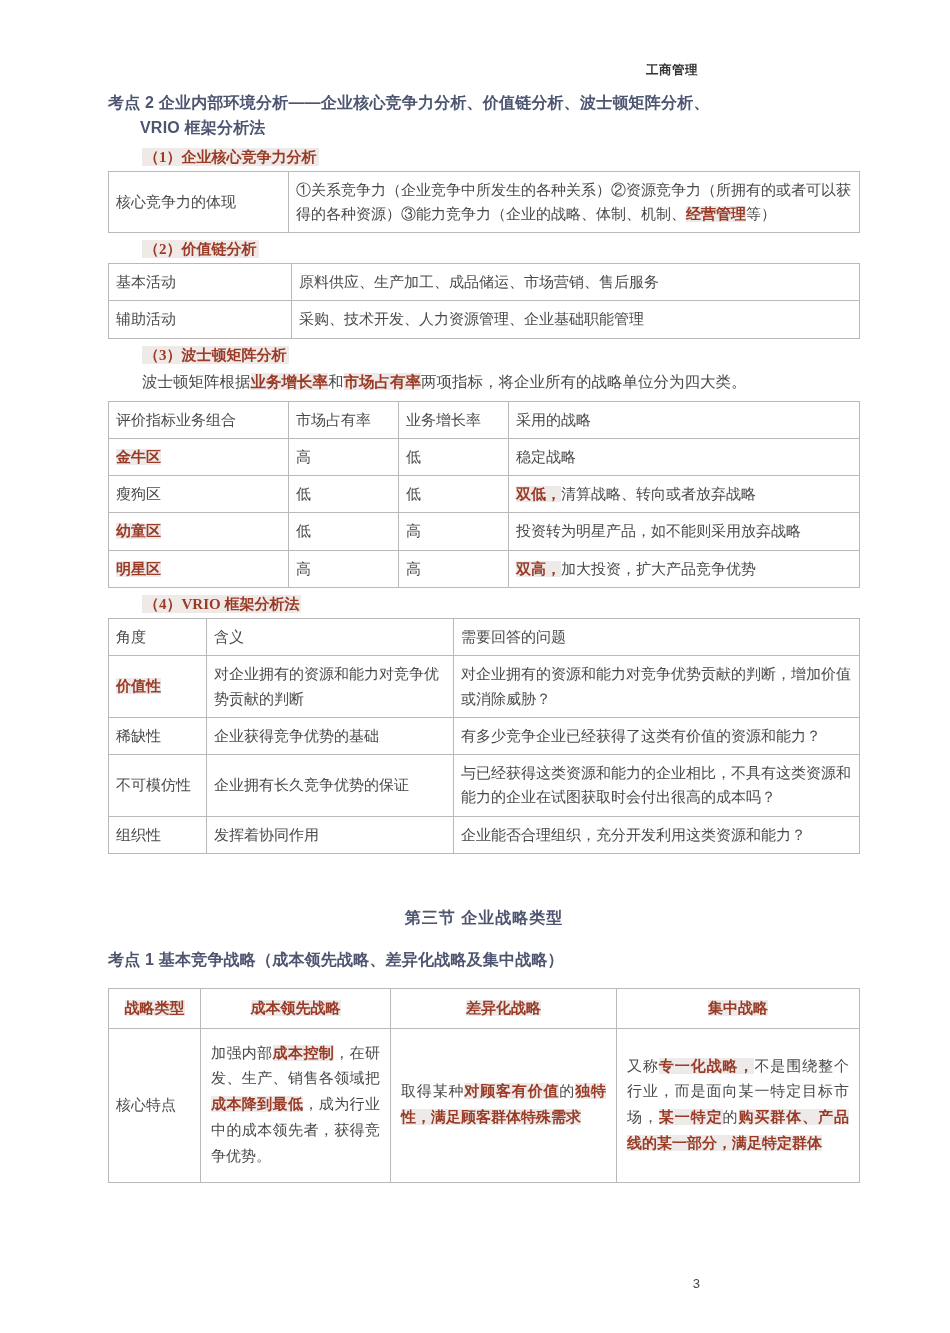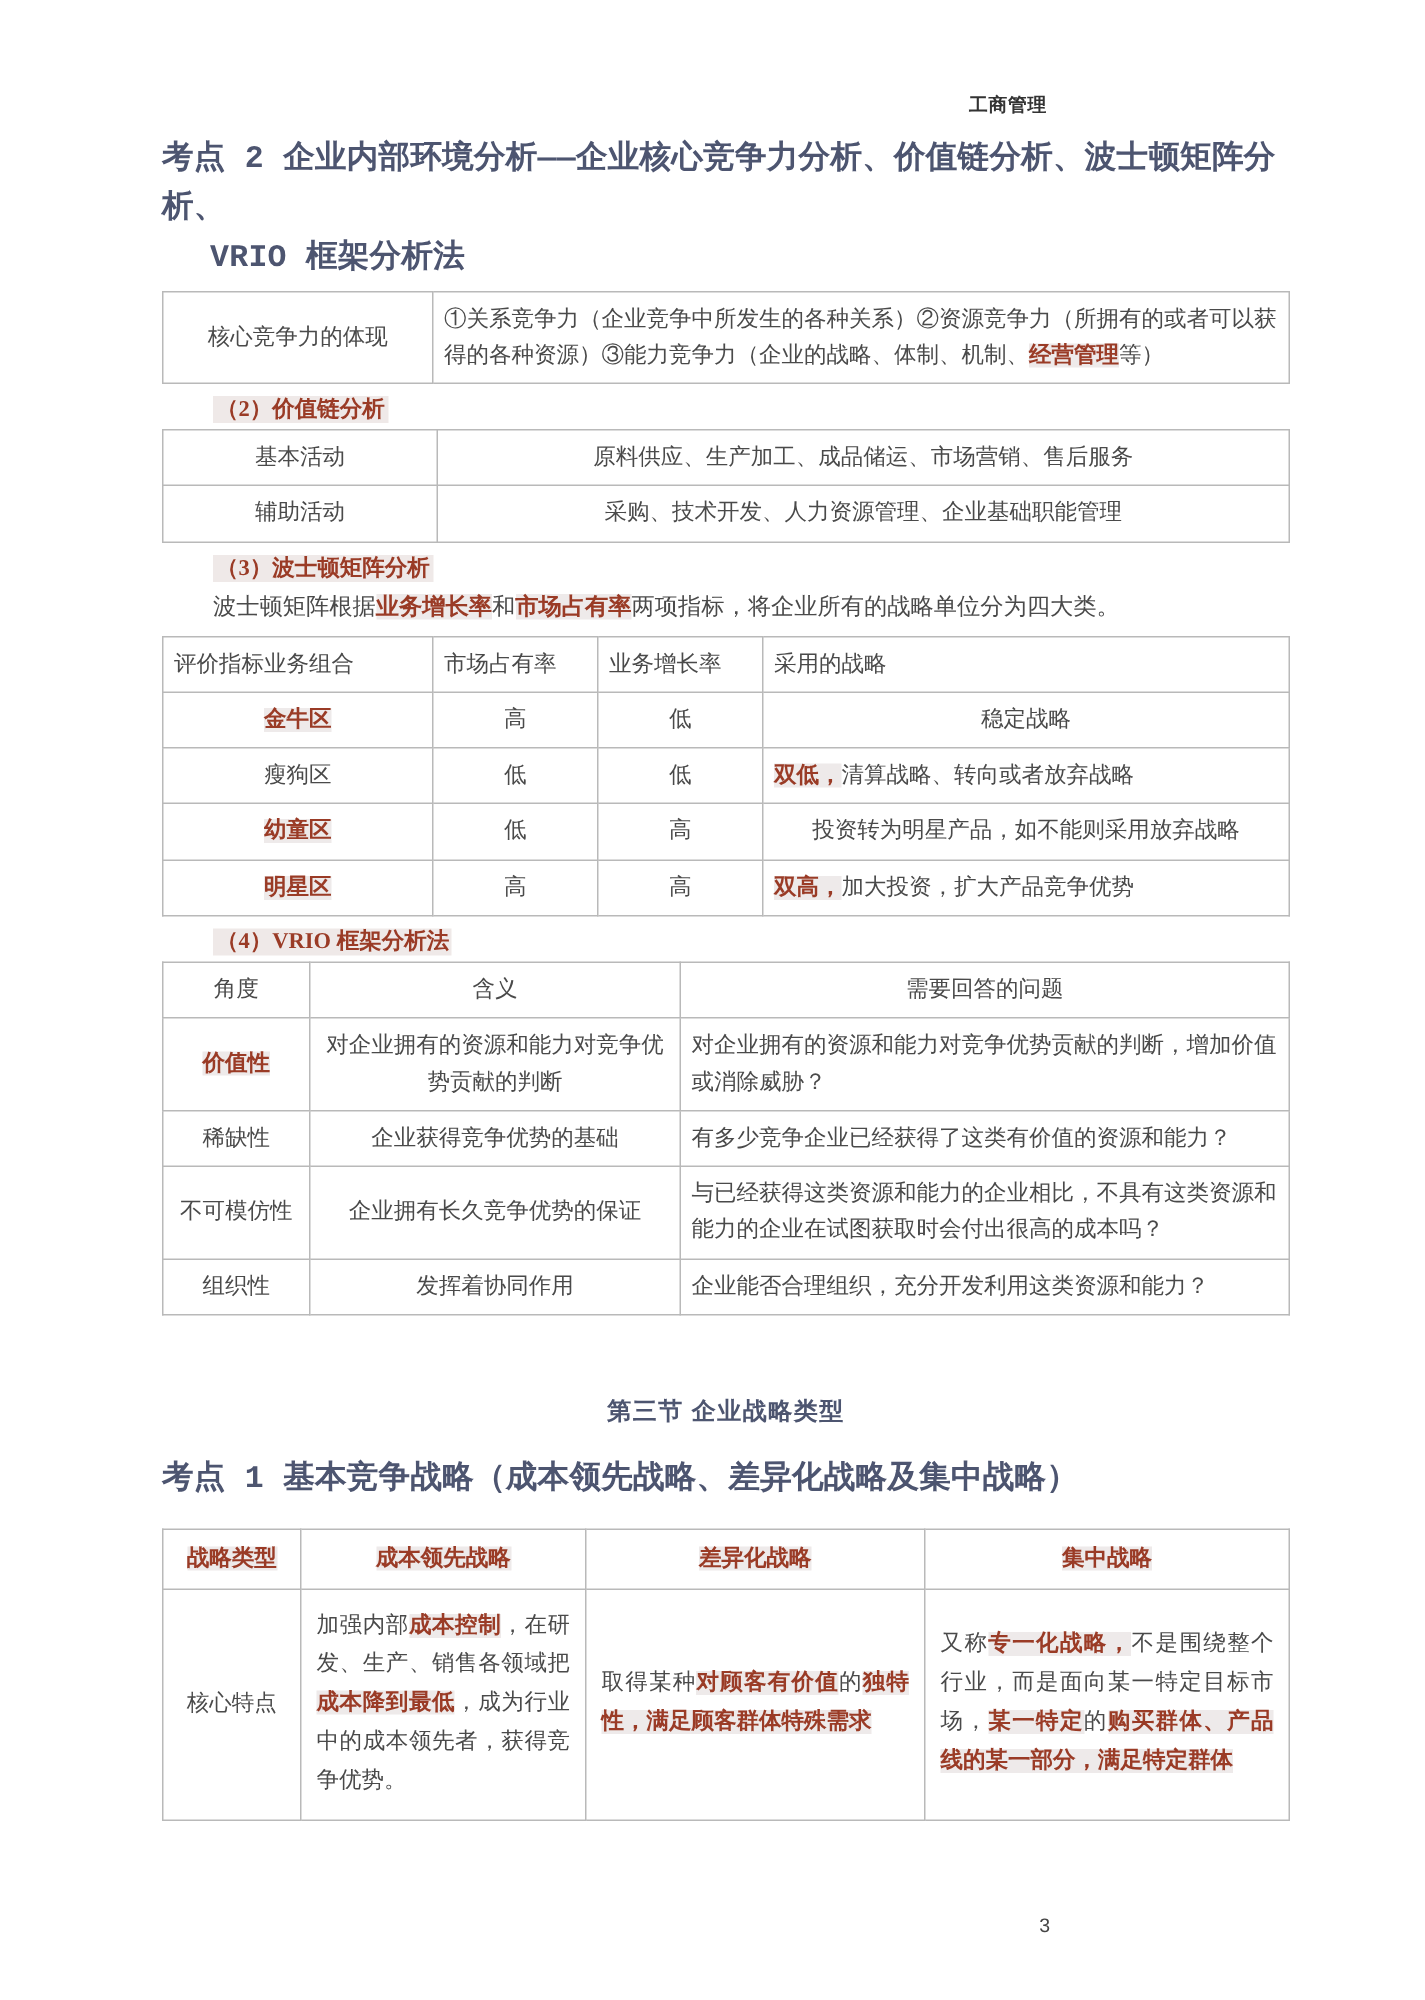--- a/index.html
+++ b/index.html
@@ -37,22 +37,22 @@
   
   .content {
     position: absolute;
     left: 108px;
     top: 90px;
     width: 752px;
   }
 
   
   h1.kaodian {
-    font-family: Liberation Mono, monospace;
-    font-size: 21px;
+    font-family: Liberation Sans, sans-serif;
+    font-size: 16px;
     font-weight: bold;
     color: #4d5570;
     line-height: 1.58;
     margin: 0 0 4px 0;
     letter-spacing: 0.2px;
   }
   h1.kaodian .l2 { display: block; padding-left: 32px; }
 
   h2.section-title {
     font-family: "Liberation Sans", "DejaVu Sans", sans-serif;
@@ -100,21 +100,21 @@
   }
   table.doc td, table.doc th {
     border: 1px solid #b9b9b9;
     padding: 6px 7px;
     font-size: 15px;
     color: #4a4a4a;
     vertical-align: middle;
     line-height: 1.62;
     font-weight: normal;
   }
-  .c-center { text-align: center; }
+  .c-center { text-align: left; }
   .c-left   { text-align: left; }
   .b { font-weight: bold; color: #333; }
 
   
   .t-core col.c1 { width: 180px; }
 
   
   .t-vc col.c1 { width: 183px; }
 
   
@@ -166,20 +166,23 @@
 
   <div class="run-head">工商管理</div>
 
   <div class="content">
 
     <h1 class="kaodian">
       <span class="l1">考点 2 企业内部环境分析——企业核心竞争力分析、价值链分析、波士顿矩阵分析、</span>
       <span class="l2">VRIO 框架分析法</span>
     </h1>
 
+    <div class="sub-head">
+      <span class="hl">（1）企业核心竞争力分析</span>
+    </div>
 
     <table class="doc t-core">
       <colgroup>
           <col class="c1">
           <col>
         </colgroup>
       <tbody>
         <tr>
           <td class="c-center b">核心竞争力的体现</td>
           <td class="c-left"><span>①关系竞争力（企业竞争中所发生的各种关系）②资源竞争力（所拥有的或者可以获得的各种资源）③能力竞争力（企业的战略、体制、机制、</span><span class="hl">经营管理</span><span>等）</span></td>

